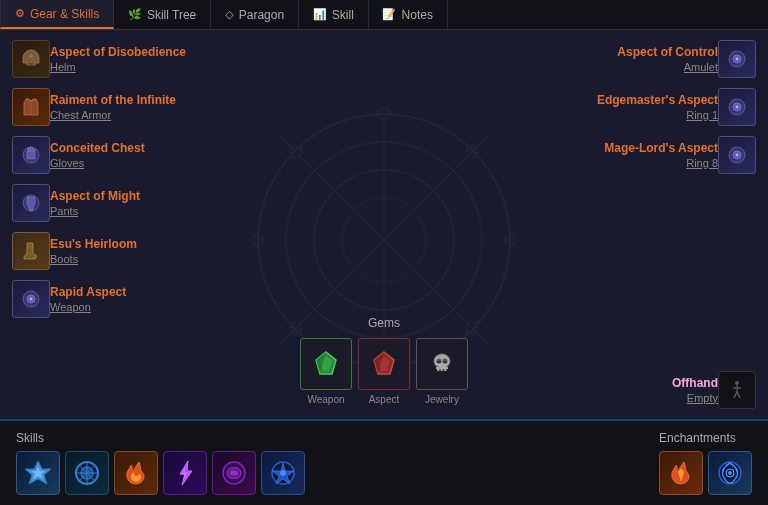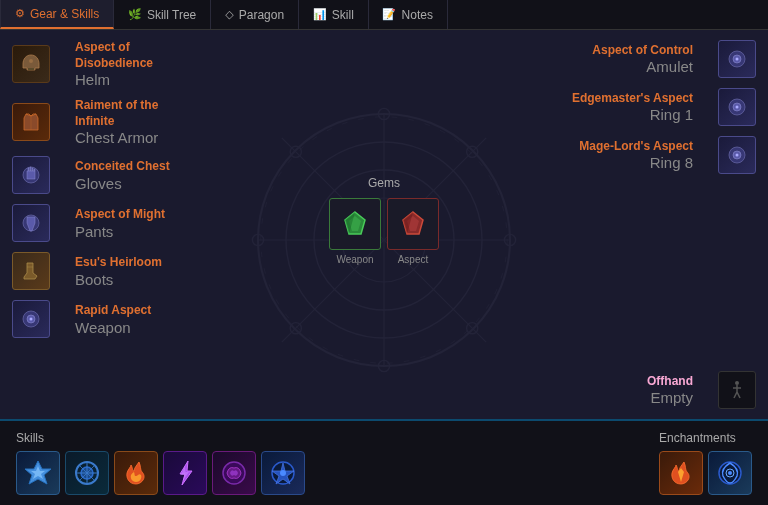--- a/index.html
+++ b/index.html
@@ -91,21 +91,21 @@
       gap: 2px;
       margin-left: auto;
       z-index: 1;
       align-items: flex-end;
     }
 
     
     .gear-item {
       display: flex;
       align-items: center;
-      gap: 25px;
+      gap: 0;
       padding: 4px 6px;
       cursor: pointer;
       border-radius: 3px;
       min-height: 46px;
     }
     .gear-item.right-align {
       flex-direction: row-reverse;
       text-align: right;
     }
 
@@ -127,29 +127,30 @@
       flex-direction: column;
     }
     .gear-name {
       color: #e07030;
       font-size: 12px;
       font-weight: 600;
       line-height: 1.3;
     }
     .gear-slot {
       color: #888;
-      font-size: 15px;
+      font-size: 11px;
+      text-decoration: underline;
     }
 
     
     .center-col {
       display: flex;
       flex-direction: column;
       align-items: center;
-      justify-content: center;
+      justify-content: flex-end;
       flex: 1;
       padding-bottom: 8px;
       z-index: 1;
     }
 
     .gems-section {
       display: flex;
       flex-direction: column;
       align-items: center;
       gap: 6px;
@@ -397,20 +398,36 @@
             <div class="gem-box armor-gem">
               <svg width="32" height="32" viewBox="0 0 32 32" xmlns="http://www.w3.org/2000/svg">
                 <polygon points="16,4 26,12 22,26 10,26 6,12" fill="#8a2a2a" stroke="#cc4a3a" stroke-width="1.5"></polygon>
                 <polygon points="16,8 22,13 19,23 13,23 10,13" fill="#aa3a3a" opacity="0.7"></polygon>
                 <polygon points="16,4 6,12 10,26" fill="#6a1a1a" opacity="0.5"></polygon>
               </svg>
             </div>
             <span class="gem-sub-label">Aspect</span>
           </div>
 
+          <div class="gem-item">
+            <div class="gem-box jewelry-gem">
+              <svg width="32" height="32" viewBox="0 0 32 32" xmlns="http://www.w3.org/2000/svg">
+
+                <ellipse cx="16" cy="13" rx="8" ry="7" fill="#aaaaaa" stroke="#777" stroke-width="1"></ellipse>
+                <ellipse cx="13" cy="13" rx="2.5" ry="2.5" fill="#333"></ellipse>
+                <ellipse cx="19" cy="13" rx="2.5" ry="2.5" fill="#333"></ellipse>
+                <rect x="11" y="19" width="2.5" height="4" rx="1" fill="#aaaaaa" stroke="#777" stroke-width="0.5"></rect>
+                <rect x="14.5" y="19" width="2.5" height="4" rx="1" fill="#aaaaaa" stroke="#777" stroke-width="0.5"></rect>
+                <rect x="18" y="19" width="2.5" height="4" rx="1" fill="#aaaaaa" stroke="#777" stroke-width="0.5"></rect>
+                <rect x="10" y="19" width="12" height="2" fill="#aaaaaa"></rect>
+                <path d="M8 13 Q16 6 24 13" fill="#aaaaaa" opacity="0.3"></path>
+              </svg>
+            </div>
+            <span class="gem-sub-label">Jewelry</span>
+          </div>
 
         </div>
       </div>
     </div>
 
     <div class="right-col">
 
       <div class="gear-item right-align">
         <div class="gear-icon" style="background: linear-gradient(135deg, #1a1a3a, #2a2a5a); border-color:#4a4a8a; color:#ccc;">
           <svg width="24" height="24" viewBox="0 0 24 24" fill="none" xmlns="http://www.w3.org/2000/svg">

